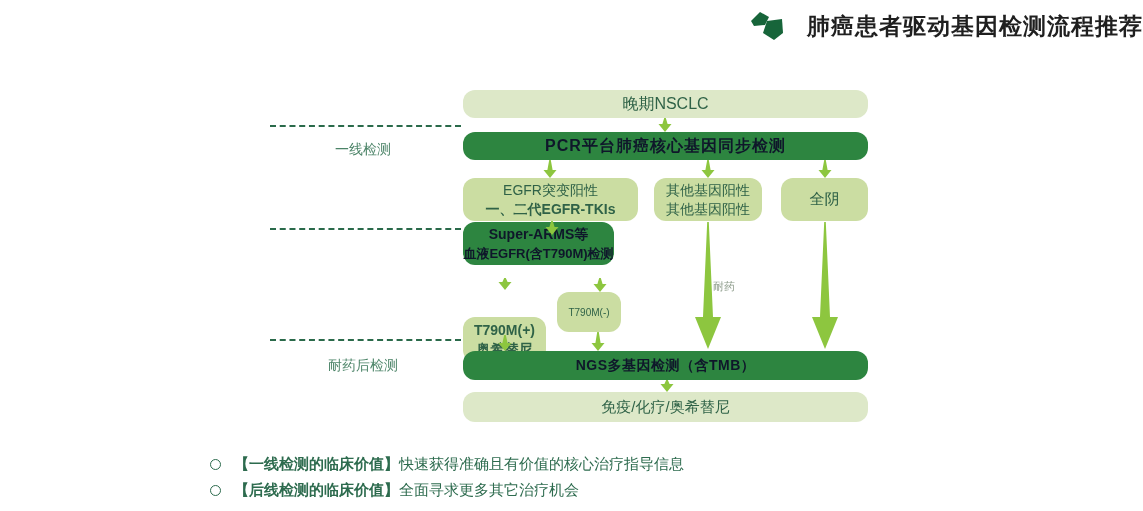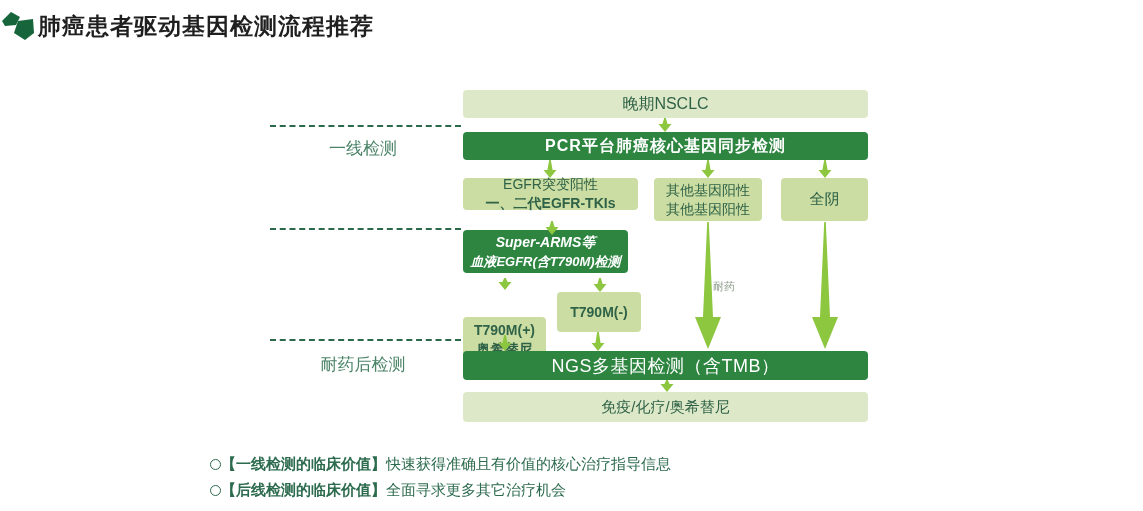--- a/index.html
+++ b/index.html
@@ -13,57 +13,57 @@
     --title:#1f1f1f;
     --note:#2d6b4e;
     --resistance:#8d9c8b;
     --logo:#17653a;
   }
   *{margin:0;padding:0;box-sizing:border-box;}
   html,body{background:#ffffff;}
   body{font-family:"Liberation Sans","DejaVu Sans",sans-serif;}
   .stage{position:relative;width:1143px;height:511px;background:#fff;overflow:hidden;}
 
-  .title-wrap{position:absolute;left:0;top:10px;width:1143px;display:flex;justify-content:flex-start;align-items:center;gap:4px;}
+  .title-wrap{position:absolute;left:0;top:10px;width:1143px;display:flex;justify-content:flex-end;align-items:center;gap:24px;}
   .title-text{font-size:23px;font-weight:bold;color:var(--title);letter-spacing:1px;}
 
-  .box{position:absolute;border-radius:4px;display:flex;flex-direction:column;justify-content:center;align-items:center;text-align:center;}
+  .box{position:absolute;border-radius:12px;display:flex;flex-direction:column;justify-content:center;align-items:center;text-align:center;}
   .pale{background:var(--pale_green);color:var(--box_text);}
   .light{background:var(--light_green);color:var(--box_text);}
-  .dark{background:var(--dark_green);color:#ffffff;}
+  .dark{background:var(--dark_green);color:#0f172a;}
 
   .b-nsclc{left:463px;top:90px;width:405px;height:28px;font-size:16px;}
   .b-pcr{left:463px;top:132px;width:405px;height:28px;font-size:16px;font-weight:bold;letter-spacing:1px;}
-  .b-egfr{left:463px;top:178px;width:175px;height:32px;font-size:14px;line-height:19px;}
+  .b-egfr{left:463px;top:178px;width:175px;height:43px;font-size:14px;line-height:19px;}
   .b-egfr .l2{font-weight:bold;}
   .b-other{left:654px;top:178px;width:108px;height:43px;font-size:14px;line-height:19px;}
   .b-allneg{left:781px;top:178px;width:87px;height:43px;font-size:15px;}
-  .b-superarms{left:463px;top:230px;width:165px;height:43px;font-size:14px;line-height:19px;font-weight:bold;font-style:italic;}
+  .b-superarms{left:463px;top:222px;width:151px;height:43px;font-size:14px;line-height:19px;font-weight:bold;}
   .b-superarms .l2{font-size:13px;}
   .b-t790p{left:463px;top:290px;width:83px;height:45px;font-size:14px;line-height:19px;font-weight:bold;margin-top:27px;}
-  .b-t790n{left:557px;top:292px;width:84px;height:40px;font-size:14px;font-weight:bold;}
-  .b-ngs{left:463px;top:351px;width:405px;height:29px;font-size:18px;font-weight:normal;letter-spacing:.5px;}
+  .b-t790n{left:557px;top:292px;width:64px;height:40px;font-size:10px;font-weight:normal;}
+  .b-ngs{left:463px;top:351px;width:405px;height:29px;font-size:14px;font-weight:bold;letter-spacing:.5px;}
   .b-immuno{left:463px;top:392px;width:405px;height:30px;font-size:15px;}
 
   .dashed-line{position:absolute;width:191px;height:0;border-top:2px dashed var(--dashed);}
   .dl1{left:270px;top:125px;}
   .dl2{left:270px;top:228px;}
   .dl3{left:270px;top:339px;}
 
-  .sec-label{position:absolute;width:198px;text-align:center;color:var(--label);font-size:17px;line-height:22px;}
+  .sec-label{position:absolute;width:198px;text-align:center;color:var(--label);font-size:14px;line-height:22px;}
   .sl1{left:264px;top:138px;}
   .sl2{left:264px;top:237px;}
   .sl3{left:264px;top:354px;}
 
   .resistance-label{position:absolute;left:713px;top:279px;font-size:11px;color:var(--resistance);}
 
   .arrow-layer{position:absolute;left:0;top:0;width:1143px;height:511px;pointer-events:none;}
 
   .notes{position:absolute;left:210px;top:455px;}
-  .note-row{display:flex;align-items:center;color:var(--note);font-size:15px;height:18px;margin-bottom:8px;}
+  .note-row{display:flex;align-items:center;gap:13px;color:var(--note);font-size:15px;height:18px;margin-bottom:8px;}
   .note-bullet{width:11px;height:11px;border:1.6px solid var(--note);border-radius:50%;flex:0 0 auto;}
   .note-bold{font-weight:bold;}
 </style>
 </head>
 <body>
 
 <div class="stage">
 
   <div class="title-wrap">
     <span style="display:inline-flex;">

